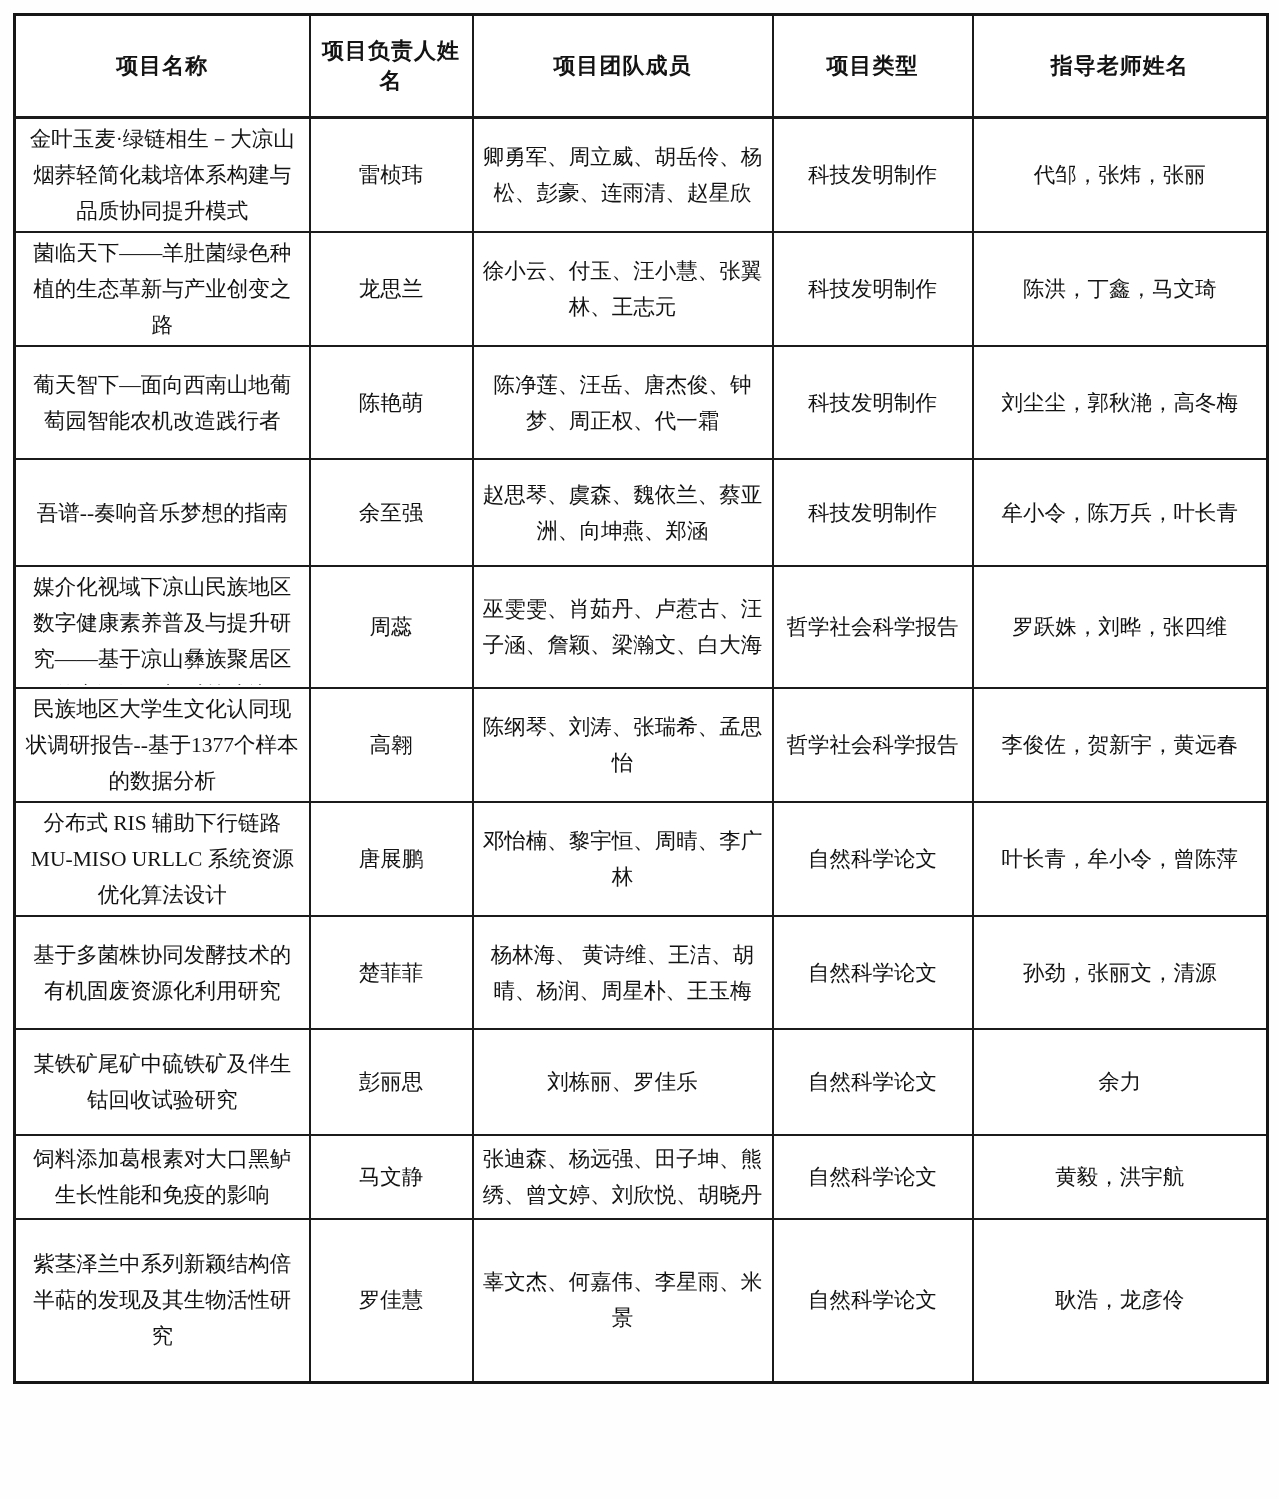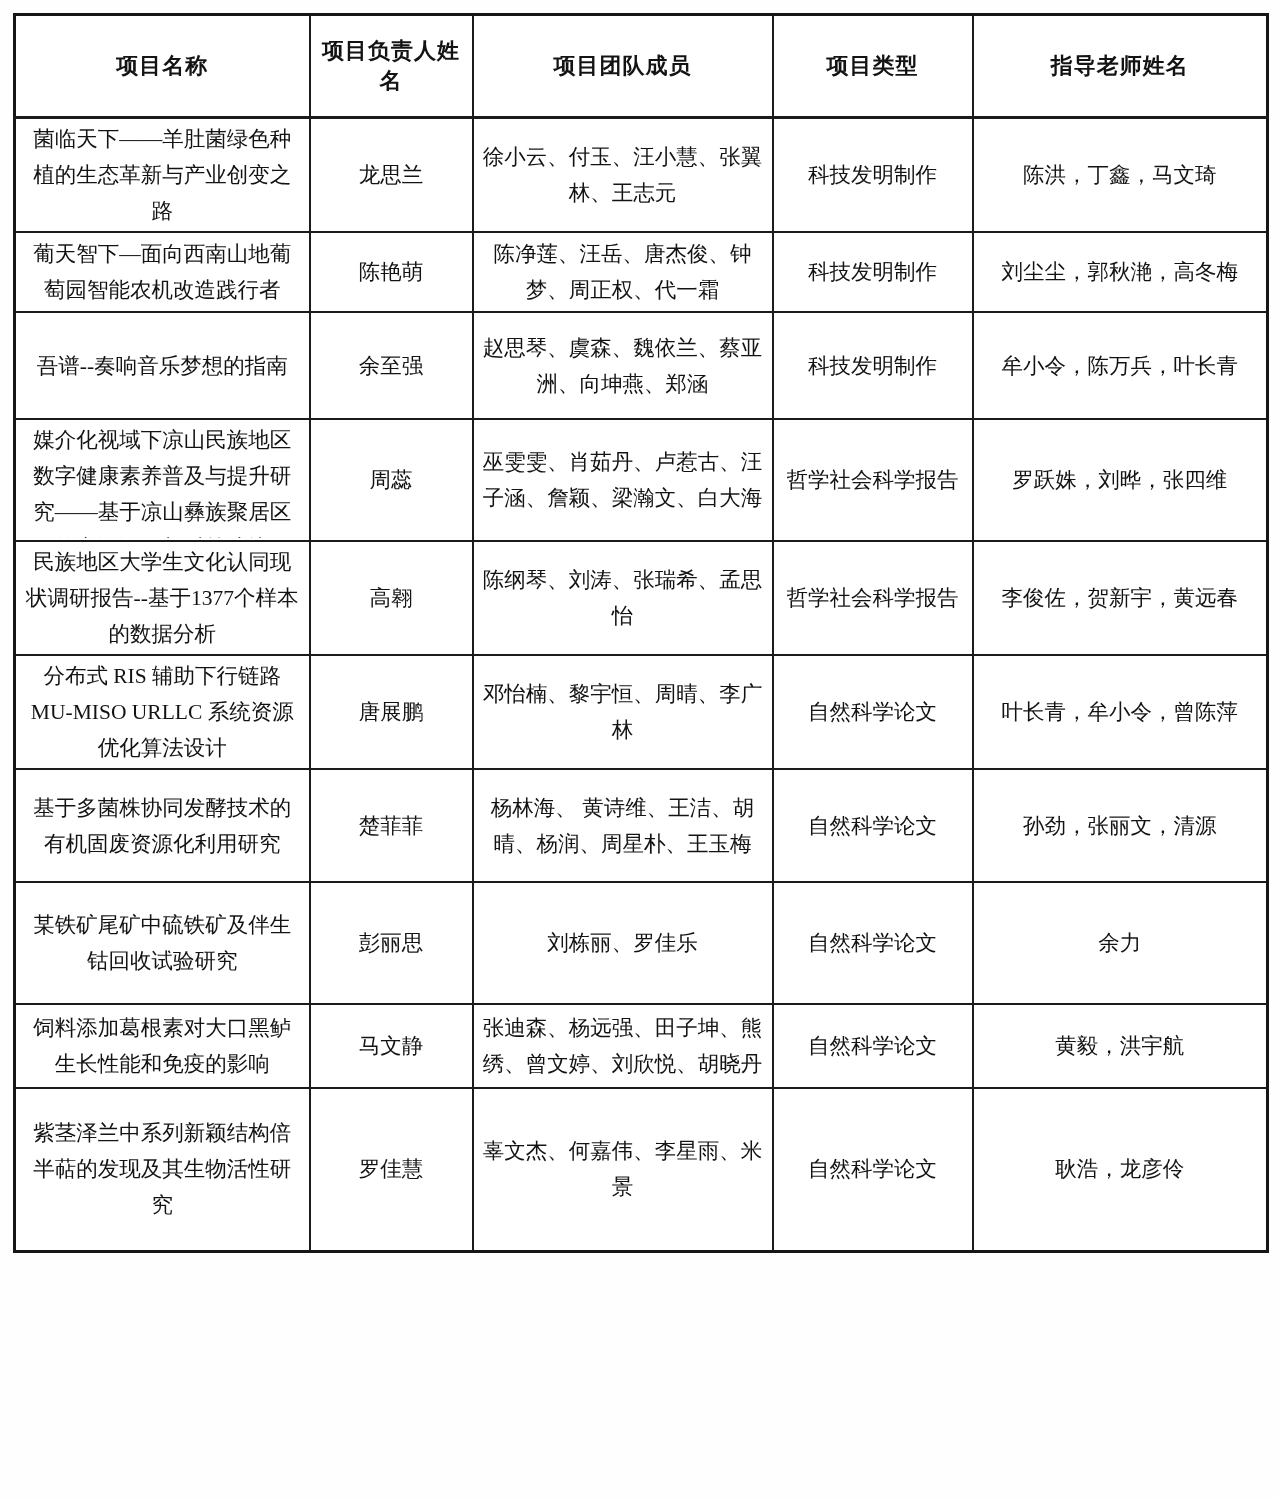--- a/index.html
+++ b/index.html
@@ -72,38 +72,55 @@
     <thead>
       <tr>
         <th>项目名称</th>
         <th>项目负责人姓名</th>
         <th>项目团队成员</th>
         <th>项目类型</th>
         <th>指导老师姓名</th>
       </tr>
     </thead>
     <tbody>
+        <tr style="height: 110px;">
+          <td>
+            <div class="cell-inner clip">金叶玉麦·绿链相生－大凉山烟荞轻简化栽培体系构建与品质协同提升模式</div>
+          </td>
+          <td>
+            <div class="cell-inner">雷桢玮</div>
+          </td>
+          <td>
+            <div class="cell-inner">卿勇军、周立威、胡岳伶、杨松、彭豪、连雨清、赵星欣</div>
+          </td>
+          <td>
+            <div class="cell-inner">科技发明制作</div>
+          </td>
+          <td>
+            <div class="cell-inner">代邹，张炜，张丽</div>
+          </td>
+        </tr>
         <tr style="height: 107px;">
           <td>
             <div class="cell-inner clip">菌临天下——羊肚菌绿色种植的生态革新与产业创变之路</div>
           </td>
           <td>
             <div class="cell-inner">龙思兰</div>
           </td>
           <td>
             <div class="cell-inner">徐小云、付玉、汪小慧、张翼林、王志元</div>
           </td>
           <td>
             <div class="cell-inner">科技发明制作</div>
           </td>
           <td>
             <div class="cell-inner">陈洪，丁鑫，马文琦</div>
           </td>
         </tr>
-        <tr style="height: 80px;">
+        <tr style="height: 113px;">
           <td>
             <div class="cell-inner clip">葡天智下—面向西南山地葡萄园智能农机改造践行者</div>
           </td>
           <td>
             <div class="cell-inner">陈艳萌</div>
           </td>
           <td>
             <div class="cell-inner">陈净莲、汪岳、唐杰俊、钟梦、周正权、代一霜</div>
           </td>
           <td>
@@ -191,21 +208,21 @@
           <td>
             <div class="cell-inner">杨林海、 黄诗维、王洁、胡晴、杨润、周星朴、王玉梅</div>
           </td>
           <td>
             <div class="cell-inner">自然科学论文</div>
           </td>
           <td>
             <div class="cell-inner">孙劲，张丽文，清源</div>
           </td>
         </tr>
-        <tr style="height: 122px; margin-left: 36px;">
+        <tr style="height: 106px; margin-left: 36px;">
           <td>
             <div class="cell-inner clip">某铁矿尾矿中硫铁矿及伴生钴回收试验研究</div>
           </td>
           <td>
             <div class="cell-inner">彭丽思</div>
           </td>
           <td>
             <div class="cell-inner">刘栋丽、罗佳乐</div>
           </td>
           <td>

